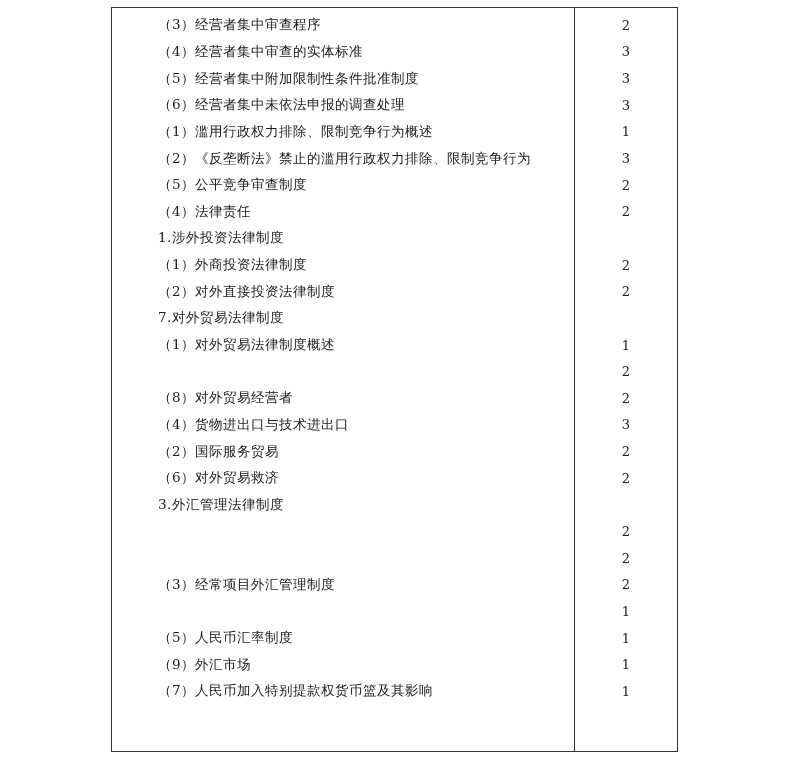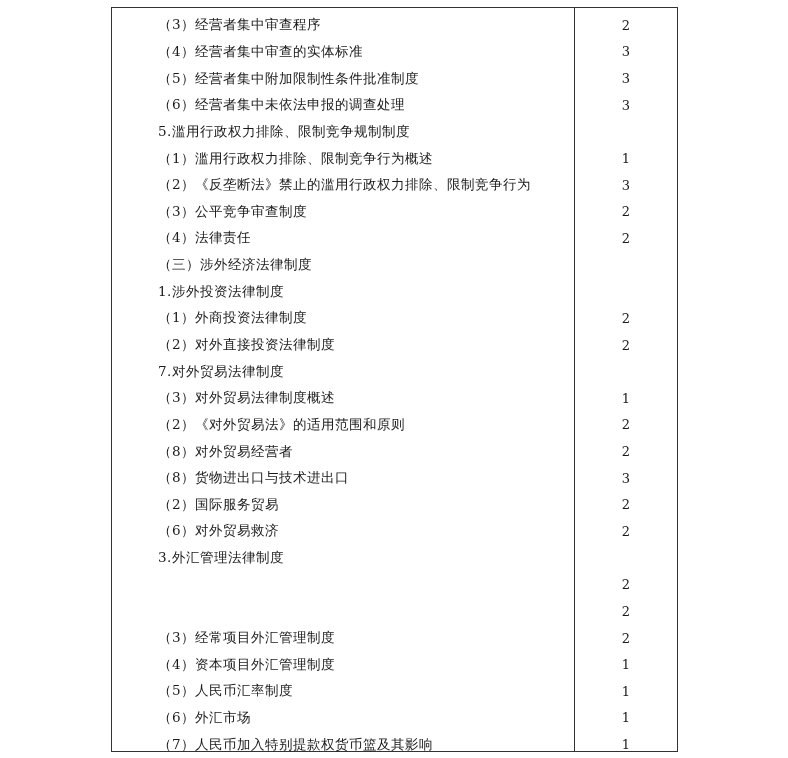--- a/index.html
+++ b/index.html
@@ -42,73 +42,64 @@
       </div>
     <div class="row">
         <span class="topic">（5）经营者集中附加限制性条件批准制度</span>
         <span class="hours">3</span>
       </div>
     <div class="row">
         <span class="topic">（6）经营者集中未依法申报的调查处理</span>
         <span class="hours">3</span>
       </div>
     <div class="row">
-        <span class="topic section">5.滥用行政权力排除、限制竞争规制制度</span>
-        <span class="hours"></span>
-      </div>
-    <div class="row">
         <span class="topic">（1）滥用行政权力排除、限制竞争行为概述</span>
         <span class="hours">1</span>
       </div>
     <div class="row">
         <span class="topic">（2）《反垄断法》禁止的滥用行政权力排除、限制竞争行为</span>
         <span class="hours">3</span>
       </div>
     <div class="row">
-        <span class="topic">（3）公平竞争审查制度</span>
+        <span class="topic">（5）公平竞争审查制度</span>
         <span class="hours">2</span>
       </div>
     <div class="row">
         <span class="topic">（4）法律责任</span>
         <span class="hours">2</span>
-      </div>
-    <div class="row">
-        <span class="topic section">（三）涉外经济法律制度</span>
-        <span class="hours"></span>
       </div>
     <div class="row">
         <span class="topic section">1.涉外投资法律制度</span>
         <span class="hours"></span>
       </div>
     <div class="row">
         <span class="topic">（1）外商投资法律制度</span>
         <span class="hours">2</span>
       </div>
     <div class="row">
         <span class="topic">（2）对外直接投资法律制度</span>
         <span class="hours">2</span>
       </div>
     <div class="row">
         <span class="topic section">7.对外贸易法律制度</span>
         <span class="hours"></span>
       </div>
     <div class="row">
-        <span class="topic">（3）对外贸易法律制度概述</span>
+        <span class="topic">（1）对外贸易法律制度概述</span>
         <span class="hours">1</span>
       </div>
     <div class="row">
-        <span class="topic">（2）《对外贸易法》的适用范围和原则</span>
         <span class="hours">2</span>
       </div>
     <div class="row">
         <span class="topic">（8）对外贸易经营者</span>
         <span class="hours">2</span>
       </div>
     <div class="row">
-        <span class="topic">（8）货物进出口与技术进出口</span>
+        <span class="topic">（4）货物进出口与技术进出口</span>
         <span class="hours">3</span>
       </div>
     <div class="row">
         <span class="topic">（2）国际服务贸易</span>
         <span class="hours">2</span>
       </div>
     <div class="row">
         <span class="topic">（6）对外贸易救济</span>
         <span class="hours">2</span>
       </div>
@@ -120,29 +111,28 @@
         <span class="hours">2</span>
       </div>
     <div class="row">
         <span class="hours">2</span>
       </div>
     <div class="row">
         <span class="topic">（3）经常项目外汇管理制度</span>
         <span class="hours">2</span>
       </div>
     <div class="row">
-        <span class="topic">（4）资本项目外汇管理制度</span>
         <span class="hours">1</span>
       </div>
     <div class="row">
         <span class="topic">（5）人民币汇率制度</span>
         <span class="hours">1</span>
       </div>
     <div class="row">
-        <span class="topic">（6）外汇市场</span>
+        <span class="topic">（9）外汇市场</span>
         <span class="hours">1</span>
       </div>
     <div class="row">
         <span class="topic">（7）人民币加入特别提款权货币篮及其影响</span>
         <span class="hours">1</span>
       </div>
   </div>
 </div>
 
 </body></html>

